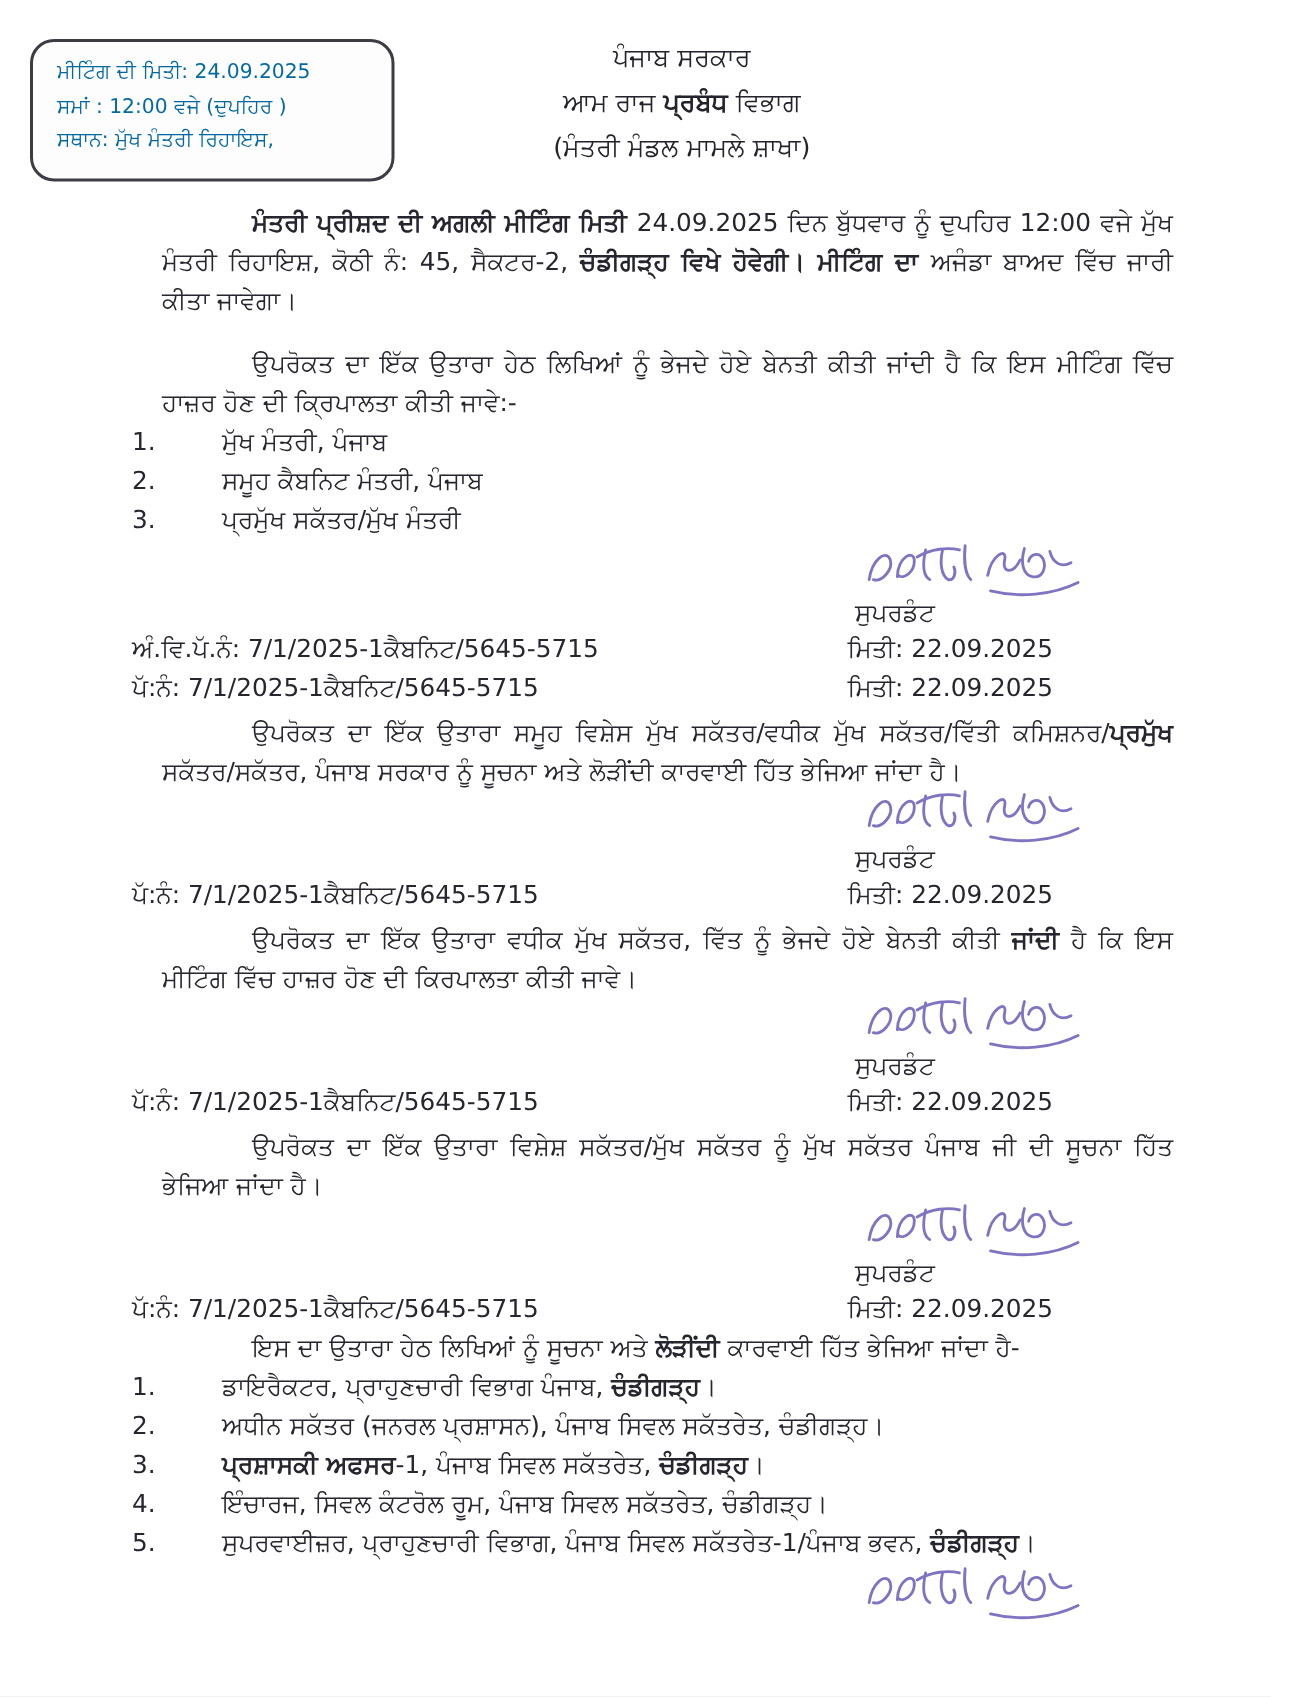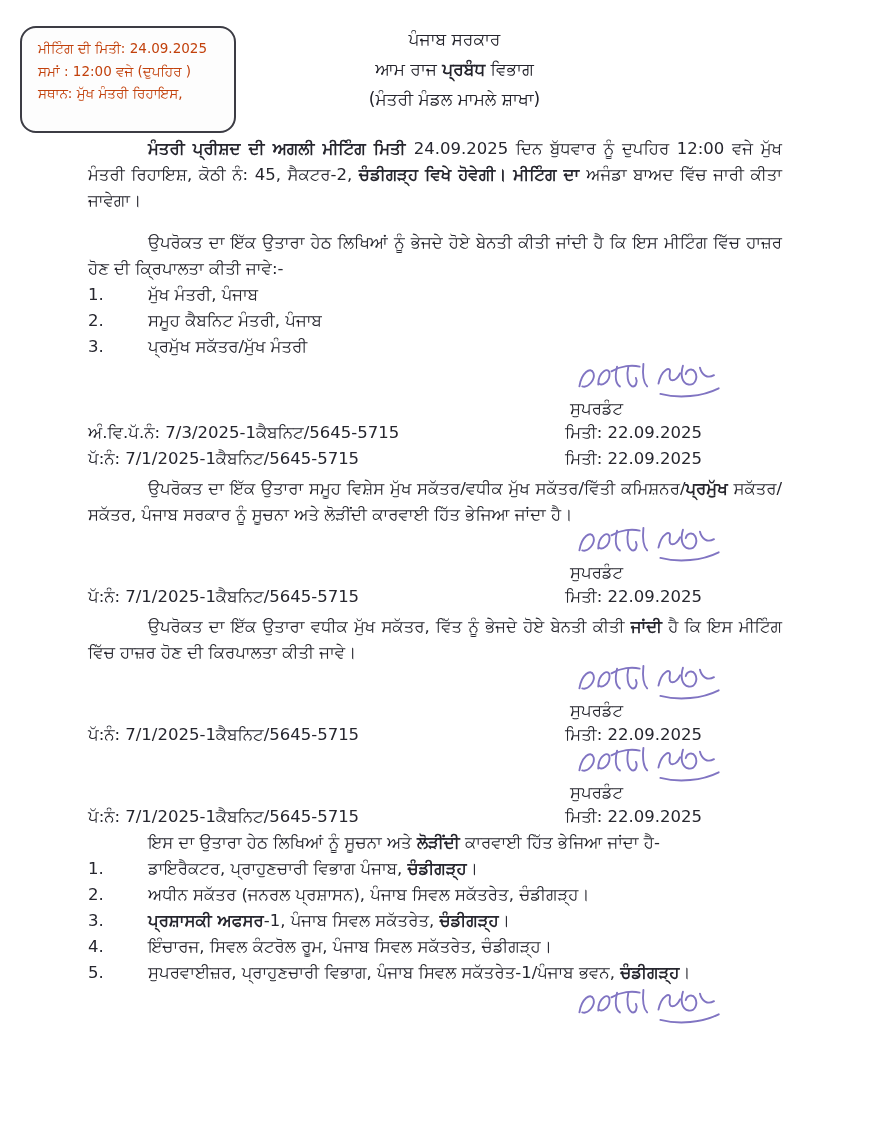--- a/index.html
+++ b/index.html
@@ -13,32 +13,32 @@
     font-family:"DejaVu Sans","Liberation Sans",sans-serif;
     color:#26262e;
     font-size:16.5px;
     line-height:26px;
   }
   .content { padding:0 91px 0 88px; }
   .b { font-weight:700; }
 
   
   .info-box {
-    position:absolute; left:20px; top:26px; width:216px;
+    position:absolute; left:20px; top:26px; width:243px;
     border:2px solid #3c3c44; border-radius:16px;
-    padding:9px 14px 26px 16px;
+    padding:9px 14px 14px 16px;
     font-size:13.5px; line-height:22.5px;
-    color:#c2410c; background:#fdfdfd;
+    color:#0369a1; background:#fdfdfd;
   }
 
   
   .letterhead { text-align:center; padding-top:24px; line-height:30px; font-size:17px; color:#23232b; transform:translateX(18px); }
 
   
-  .para { text-align:justify; margin-top:0; }
+  .para { text-align:justify; margin-top:0;margin-left:20px; }
   .para.indent { text-indent:60px; }
   .mt-lg { margin-top:22px; }
   .mt-md { margin-top:16px; }
   .mt-sm { margin-top:4px; }
 
   
   .signatory { width:fit-content; margin-left:auto; margin-right:72px; text-align:center; line-height:25px; margin-top:4px; }
 
   
   .list-row { display:flex; }
@@ -112,21 +112,21 @@
     </div>
 
     <div class="sign-block">
       <svg width="160" height="50" viewBox="0 0 170 52">
           <use href="#sig-art"></use>
         </svg>
       <div class="sig-label">ਸੁਪਰਡੰਟ</div>
     </div>
 
     <div class="refline">
-      <span>ਅੰ.ਵਿ.ਪੱ.ਨੰ: 7/3/2025-1ਕੈਬਨਿਟ/5645-5715</span>
+      <span>ਅੰ.ਵਿ.ਪੱ.ਨੰ: 7/1/2025-1ਕੈਬਨਿਟ/5645-5715</span>
       <span class="ref-date">ਮਿਤੀ: 22.09.2025</span>
     </div>
     <div class="refline">
       <span>ਪੱ:ਨੰ: 7/1/2025-1ਕੈਬਨਿਟ/5645-5715</span>
       <span class="ref-date">ਮਿਤੀ: 22.09.2025</span>
     </div>
 
     <p class="para indent mt-sm"><span>ਉਪਰੋਕਤ ਦਾ ਇੱਕ ਉਤਾਰਾ ਸਮੂਹ ਵਿਸ਼ੇਸ ਮੁੱਖ ਸਕੱਤਰ/ਵਧੀਕ ਮੁੱਖ ਸਕੱਤਰ/ਵਿੱਤੀ ਕਮਿਸ਼ਨਰ/</span><span class="b">ਪ੍ਰਮੁੱਖ</span><span> ਸਕੱਤਰ/ਸਕੱਤਰ, ਪੰਜਾਬ ਸਰਕਾਰ ਨੂੰ ਸੂਚਨਾ ਅਤੇ ਲੋੜੀਂਦੀ ਕਾਰਵਾਈ ਹਿੱਤ ਭੇਜਿਆ ਜਾਂਦਾ ਹੈ।</span></p>
 
     <div class="sign-block tight">
@@ -148,20 +148,21 @@
           <use href="#sig-art"></use>
         </svg>
       <div class="sig-label">ਸੁਪਰਡੰਟ</div>
     </div>
 
     <div class="refline">
       <span>ਪੱ:ਨੰ: 7/1/2025-1ਕੈਬਨਿਟ/5645-5715</span>
       <span class="ref-date">ਮਿਤੀ: 22.09.2025</span>
     </div>
 
+    <p class="para indent mt-sm"><span>ਉਪਰੋਕਤ ਦਾ ਇੱਕ ਉਤਾਰਾ ਵਿਸ਼ੇਸ਼ ਸਕੱਤਰ/ਮੁੱਖ ਸਕੱਤਰ ਨੂੰ ਮੁੱਖ ਸਕੱਤਰ ਪੰਜਾਬ ਜੀ ਦੀ ਸੂਚਨਾ ਹਿੱਤ ਭੇਜਿਆ ਜਾਂਦਾ ਹੈ।</span></p>
 
     <div class="sign-block tight">
       <svg width="160" height="50" viewBox="0 0 170 52">
           <use href="#sig-art"></use>
         </svg>
       <div class="sig-label">ਸੁਪਰਡੰਟ</div>
     </div>
 
     <div class="refline">
       <span>ਪੱ:ਨੰ: 7/1/2025-1ਕੈਬਨਿਟ/5645-5715</span>

